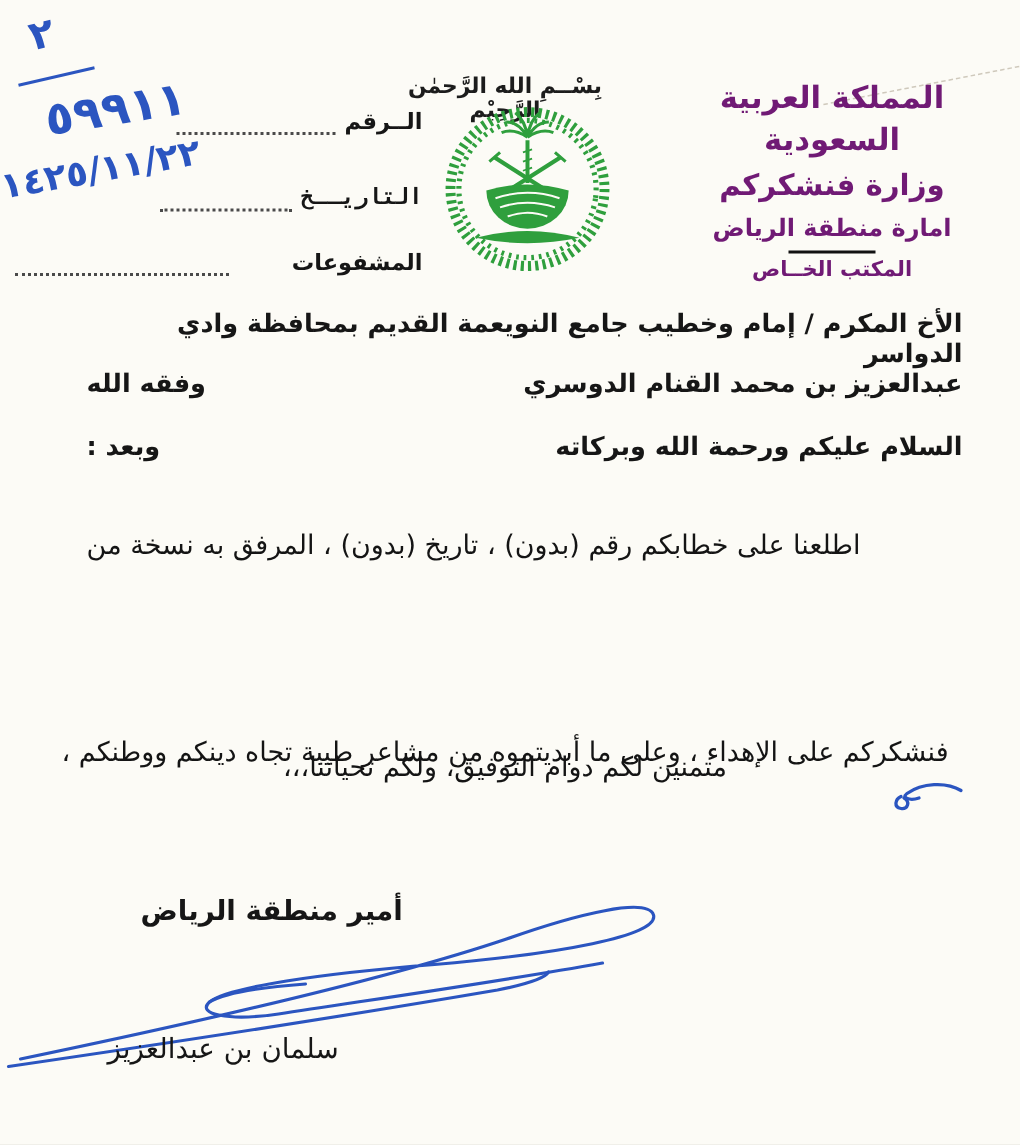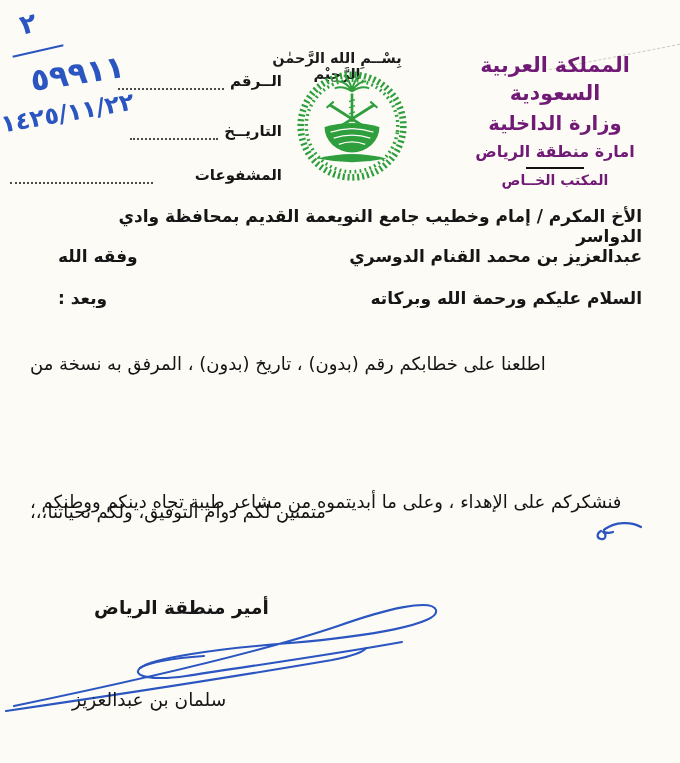--- a/index.html
+++ b/index.html
@@ -36,37 +36,37 @@
 
   
   .emblem { left:291px; top:63px; width:122px; height:122px; }
 
   
   .field-row { left:10px; width:272px; display:flex; flex-direction:row;
                align-items:flex-end; justify-content:flex-start; direction:rtl; }
   .field-label { font-size:15px; font-weight:bold; white-space:nowrap; }
   .dots { border-bottom:2px dotted #4a4a4a; height:14px; margin-right:6px; }
   .row-number { top:72px; }  .dots-number { width:106px; }
-  .row-date   { top:122px; } .dots-date { width:88px; }
+  .row-date   { top:122px;font-family:Liberation Mono, monospace; } .dots-date { width:88px; }
   .row-attach { top:166px;gap:36px; } .dots-attach { width:196px; }
 
   .hand { color:#2b55c0; font-weight:bold; direction:ltr; unicode-bidi:bidi-override; }
   .hand-number { left:30px; top:55px; font-size:31px; letter-spacing:7px;
                  transform:rotate(-9deg); }
   .hand-date { left:0px; top:99px; font-size:24px; letter-spacing:2px;
                transform:rotate(-10deg); }
 
   
   .recip { right:38px; left:58px; direction:rtl; text-align:right; font-weight:bold; }
   .recip-1 { top:206px; font-size:17px; }
   .recip-2 { top:246px; font-size:17px; display:flex; justify-content:space-between; }
   .recip-3 { top:288px; font-size:17px; display:flex; justify-content:space-between; }
 
   
-  .body-line { right:36px; left:30px; direction:rtl; text-align:left;
+  .body-line { right:36px; left:30px; direction:rtl; text-align:center;
                font-size:18px; color:#141414; }
   .bl1 { top:353px; padding-right:42px; }
   .bl2 { top:402px; }
   .bl3 { top:453px;margin-top:38px; }
   .bl4 { top:501px; }
 
   
   .initials { left:593px; top:517px; width:52px; height:28px; }
 
   
@@ -81,21 +81,21 @@
 
   <div class="abs corner-mark hand">٢</div>
   <div class="abs corner-underline"></div>
 
   <div class="abs bismillah">بِسْــمِ الله الرَّحمٰن الرَّحِيْم</div>
 
   <div class="abs artifact"></div>
 
   <div class="abs letterhead">
     <div class="lh1">المملكة العربية السعودية</div>
-    <div class="lh2">وزارة الداخلية</div>
+    <div class="lh2">وزارة فنشكركم</div>
     <div class="lh3">امارة منطقة الرياض</div>
     <div class="lh-rule"></div>
     <div class="lh4">المكتب الخــاص</div>
   </div>
 
   <svg class="abs emblem" viewBox="0 0 120 120" aria-hidden="true">
     <g stroke="#2f9f3d" fill="none">
       <circle cx="60" cy="62" r="50.5" stroke-width="6.5" stroke-dasharray="2.1 2.7"></circle>
       <circle cx="60" cy="62" r="45" stroke-width="3.4" stroke-dasharray="1.8 3.2" transform="rotate(8 60 62)"></circle>
 

